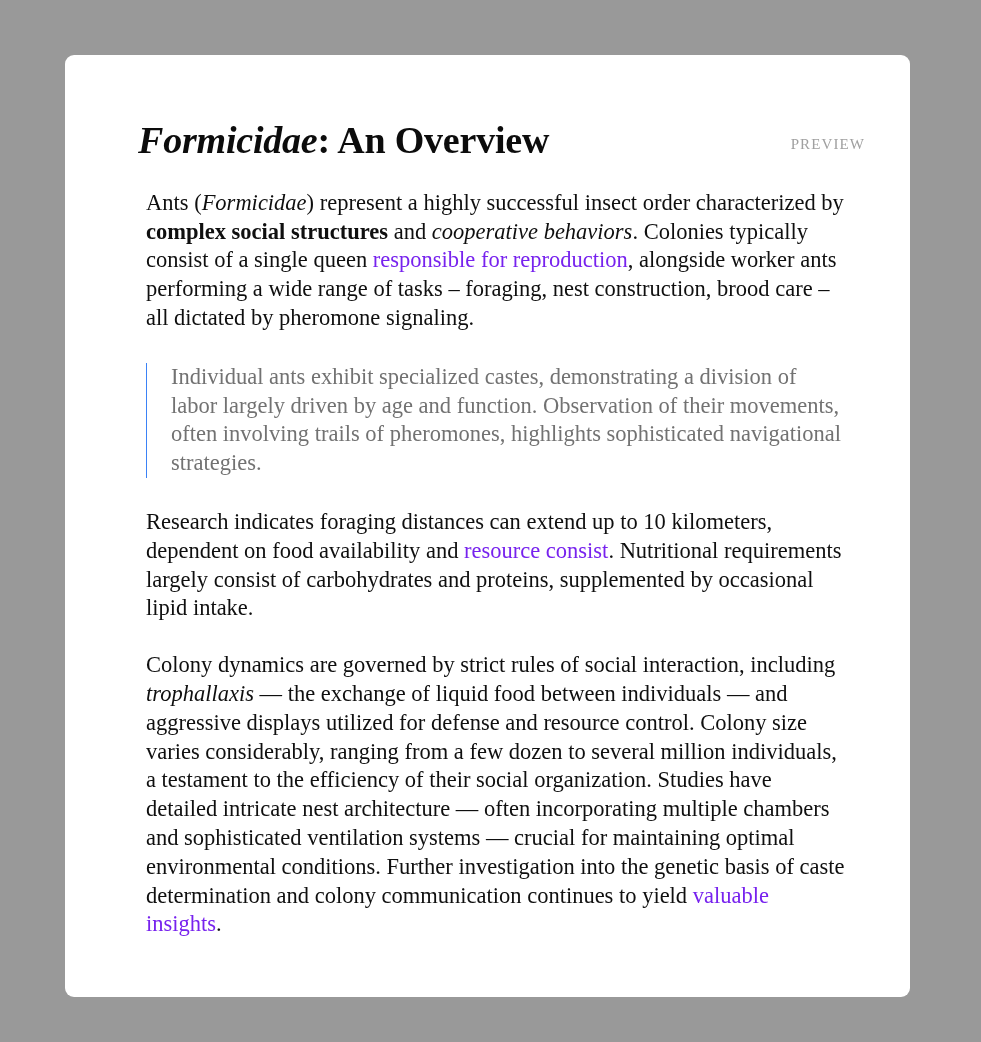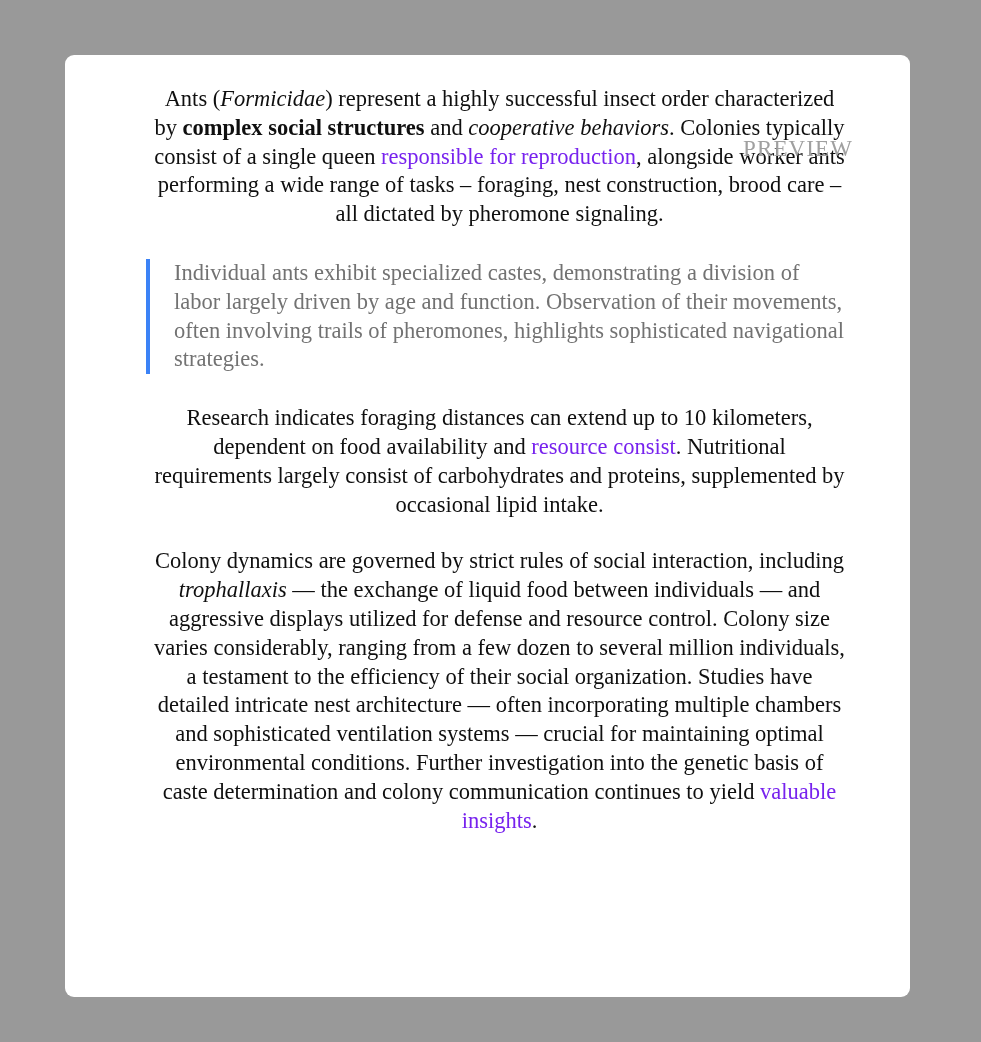--- a/index.html
+++ b/index.html
@@ -54,57 +54,57 @@
     height: 942px;
     background: #ffffff;
     border-radius: 9px;
     box-sizing: border-box;
     padding: 30px 65px 40px 73px;
     overflow: hidden;
   }
   #preview-badge {
     position: absolute;
     top: 82px;
-    right: 57px;
+    right: 45px;
     font-family: "Liberation Serif", "DejaVu Serif", serif;
-    font-size: 23px;
+    font-size: 15px;
     letter-spacing: 1.1px;
     color: #a0a0a0;
     font-variant: small-caps;
     text-transform: uppercase;
     line-height: 1;
   }
   .doc-title {
     font-size: 38px;
     font-weight: bold;
     color: #0c0c0c;
     margin: 33px 0 26px 0;
     line-height: 1.18;
     letter-spacing: -0.2px;
   }
   .doc-title .sci { font-style: italic; }
   .doc-p {
     font-size: 22.5px;
     line-height: 28.8px;
     color: #0f0f0f;
-    margin: 0 0 28px 16px;
-    text-align: center;
+    margin: 0 0 28px 8px;
+    text-align: left;
   }
   .doc-p.tight { margin-bottom: 0; }
   .doc-p em { font-style: italic; }
   .doc-p strong { font-weight: bold; }
   .doc-link {
     color: #7722ee;
     text-decoration: none;
     cursor: pointer;
   }
   .doc-quote {
     margin: 30px 0 30px 8px;
     padding: 0 0 0 24px;
-    border-left: 4px solid #3b82f6;
+    border-left: 1px solid #3b82f6;
     color: #727272;
     font-size: 22.5px;
     line-height: 28.8px;
   }
   .doc-quote p { margin: 0; }
 </style>
 </head>
 <body>
 
 <div id="editor-layer">
@@ -125,20 +125,21 @@
     <div class="md-block"><span class="misspell">_trophallaxis_</span></div>
   </div>
 </div>
 
 <div id="overlay"></div>
 
 <div id="preview-modal">
 
   <div id="preview-badge">PREVIEW</div>
 
+  <h1 class="doc-title"><span class="sci">Formicidae</span><span>: An Overview</span></h1>
 
   <p class="doc-p"><span>Ants (</span><em>Formicidae</em><span>) represent a highly successful insect order characterized by </span><strong>complex social structures</strong><span> and </span><em>cooperative behaviors</em><span>. Colonies typically consist of a single queen </span><a class="doc-link" href="#">responsible for reproduction</a><span>, alongside worker ants performing a wide range of tasks – foraging, nest construction, brood care – all dictated by pheromone signaling.</span></p>
 
   <blockquote class="doc-quote">
     <p>Individual ants exhibit specialized castes, demonstrating a division of labor largely driven by age and function. Observation of their movements, often involving trails of pheromones, highlights sophisticated navigational strategies.</p>
   </blockquote>
 
   <p class="doc-p"><span>Research indicates foraging distances can extend up to 10 kilometers, dependent on food availability and </span><a class="doc-link" href="#">resource consist</a><span>. Nutritional requirements largely consist of carbohydrates and proteins, supplemented by occasional lipid intake.</span></p>
 
   <p class="doc-p tight"><span>Colony dynamics are governed by strict rules of social interaction, including </span><em>trophallaxis</em><span> — the exchange of liquid food between individuals — and aggressive displays utilized for defense and resource control. Colony size varies considerably, ranging from a few dozen to several million individuals, a testament to the efficiency of their social organization.  Studies have detailed intricate nest architecture — often incorporating multiple chambers and sophisticated ventilation systems — crucial for maintaining optimal environmental conditions. Further investigation into the genetic basis of caste determination and colony communication continues to yield </span><a class="doc-link" href="#">valuable insights</a><span>.</span></p>

